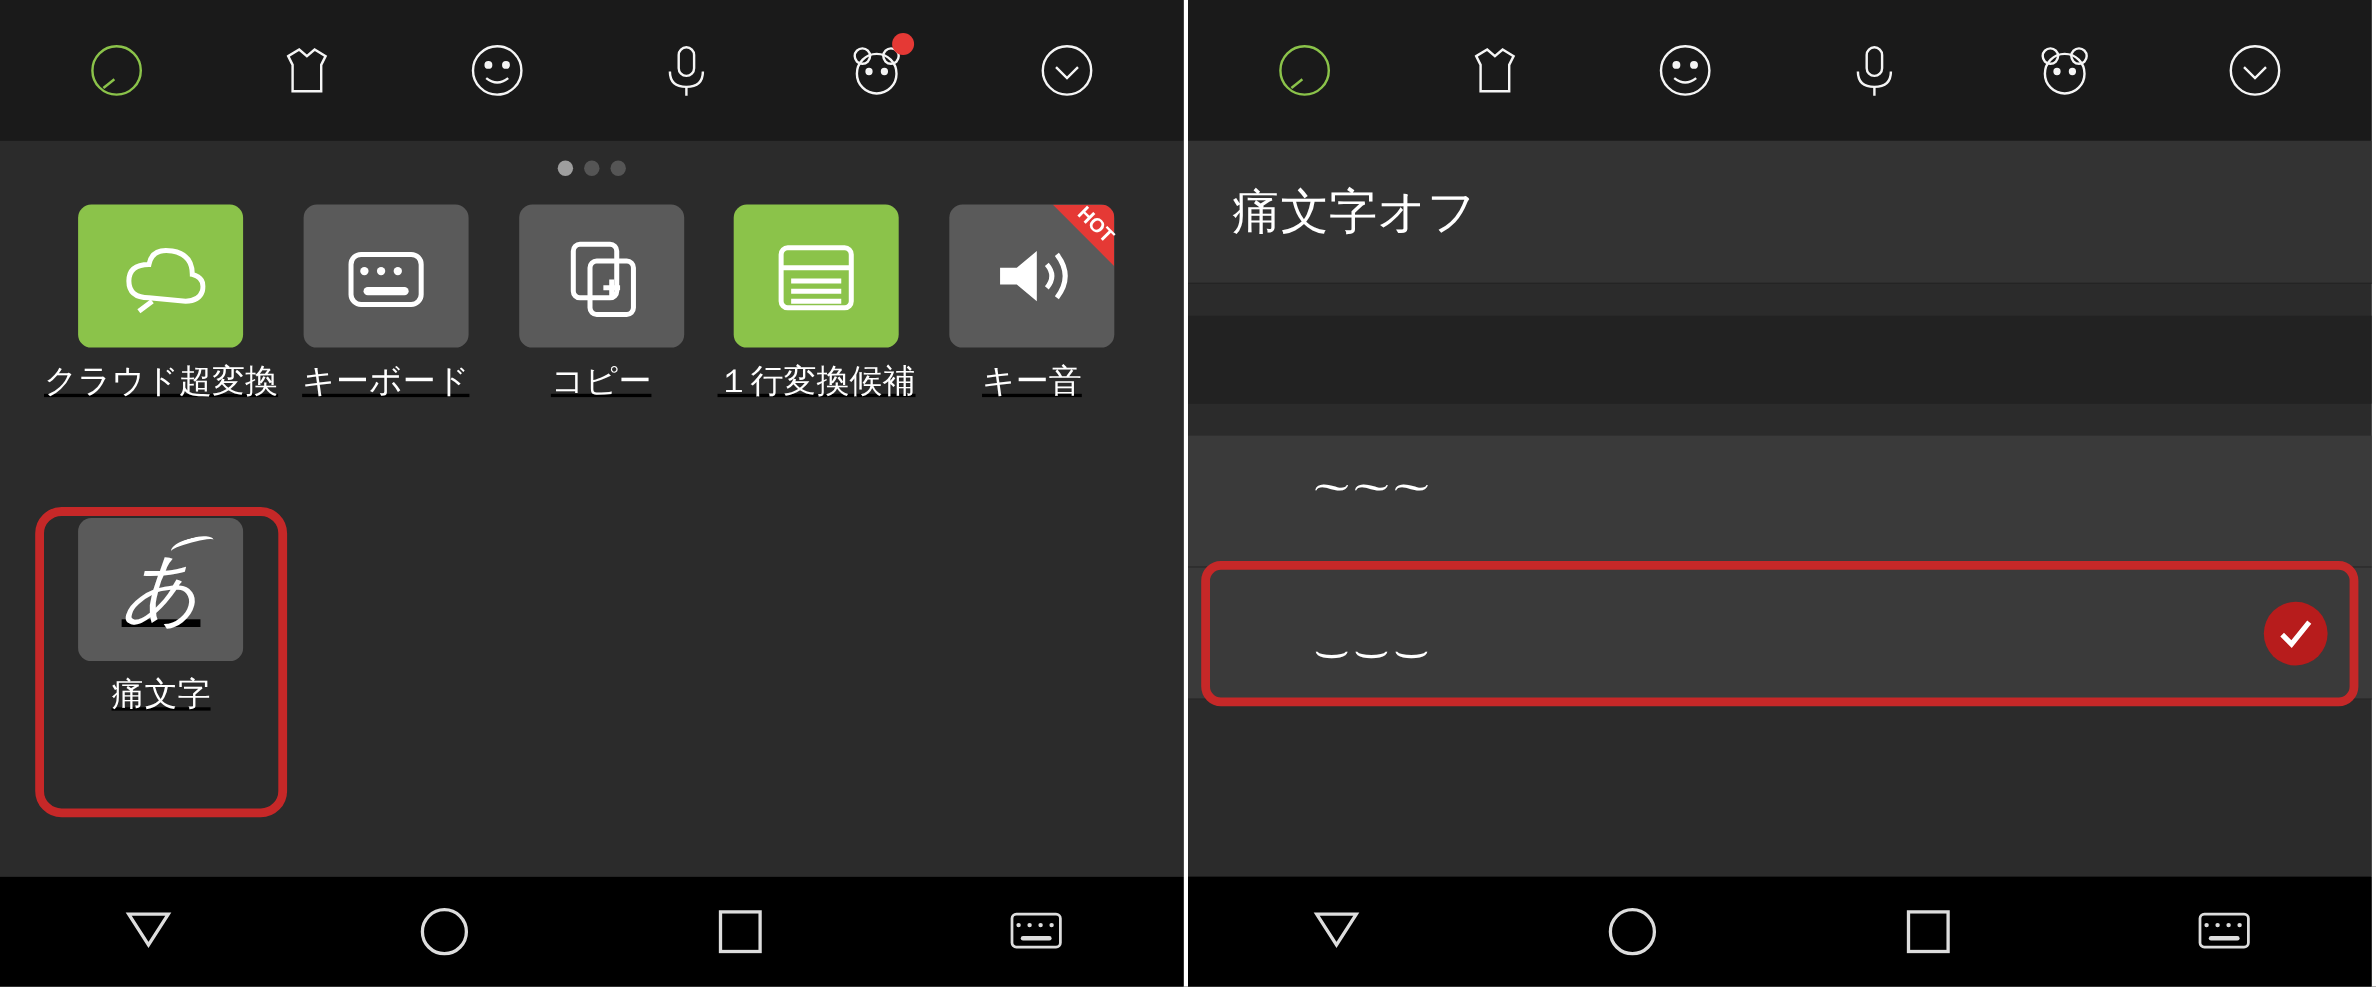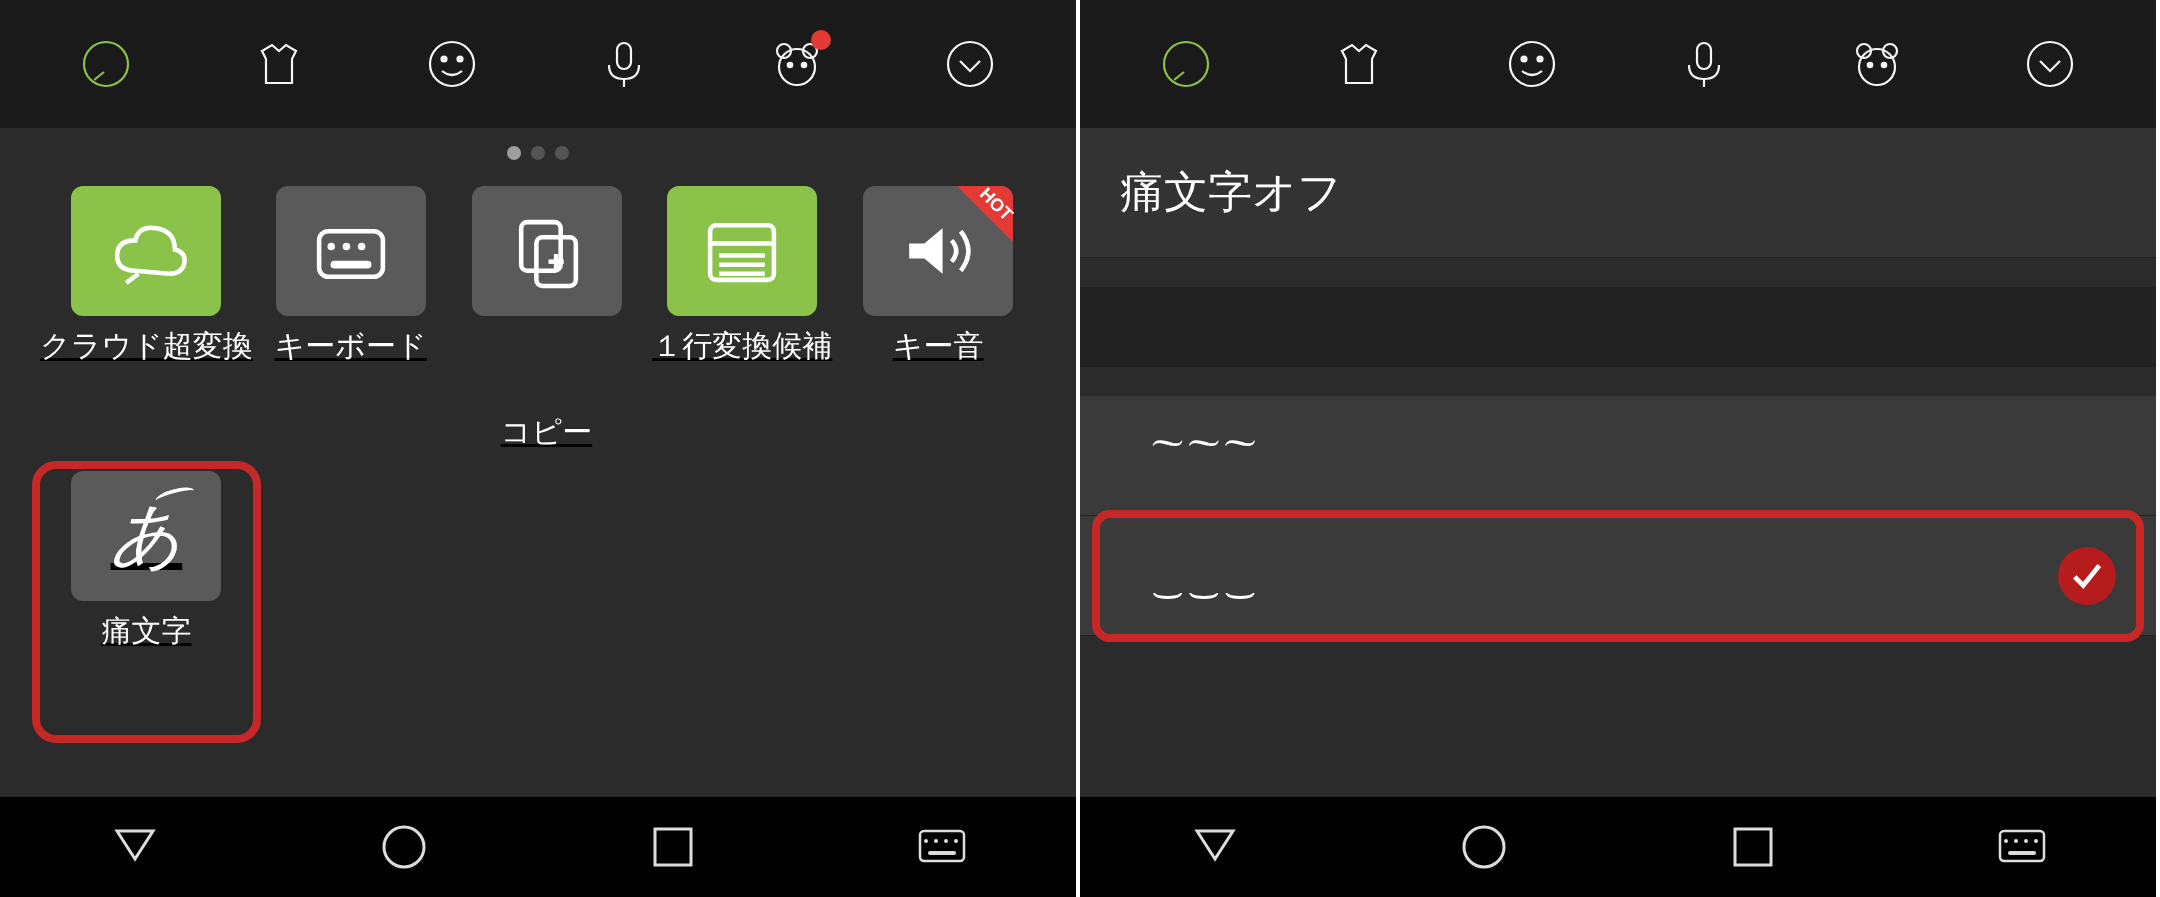--- a/index.html
+++ b/index.html
@@ -139,21 +139,21 @@
   }
   .check svg { width: 36px; height: 36px; stroke: #fff; stroke-width: 5; fill: none; }
   .hl-row {
     position: absolute;
     left: 12px; right: 12px; top: -6px; bottom: -6px;
     border: 8px solid #c62828;
     border-radius: 18px;
     pointer-events: none;
   }
   .hl-wrap { position: relative; }
-  .stylized { font-family: serif; letter-spacing: 2px; }
+  .stylized { font-family: serif; letter-spacing: 2px; margin-left: 43px; }
 </style>
 </head>
 <body>
 
 <div class="screen">
   <div class="toolbar" id="tb-left">
       <div class="tb-icon active">
         <svg viewBox="0 0 54 54">
           <use href="#i-chat"></use>
         </svg>
@@ -201,21 +201,21 @@
           <div class="cell-label">クラウド超変換</div>
         </div>
         <div class="cell" style="position: relative; text-align: center;">
           <div class="tile">
             <svg viewBox="0 0 54 54">
               <use href="#i-kb"></use>
             </svg>
           </div>
           <div class="cell-label">キーボード</div>
         </div>
-        <div class="cell" style="position: relative; justify-content: space-between;">
+        <div class="cell" style="position: relative;">
           <div class="tile">
             <svg viewBox="0 0 54 54">
               <use href="#i-copy"></use>
             </svg>
           </div>
           <div class="cell-label">コピー</div>
         </div>
         <div class="cell" style="position: relative;">
           <div class="tile green">
             <svg viewBox="0 0 54 54">

